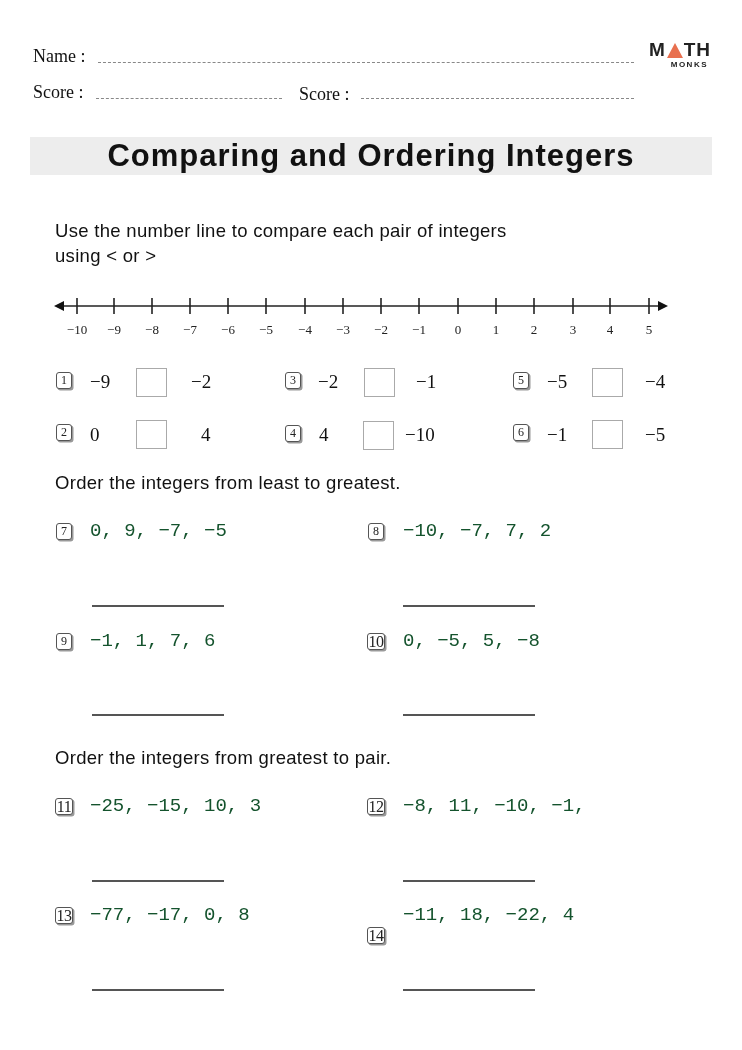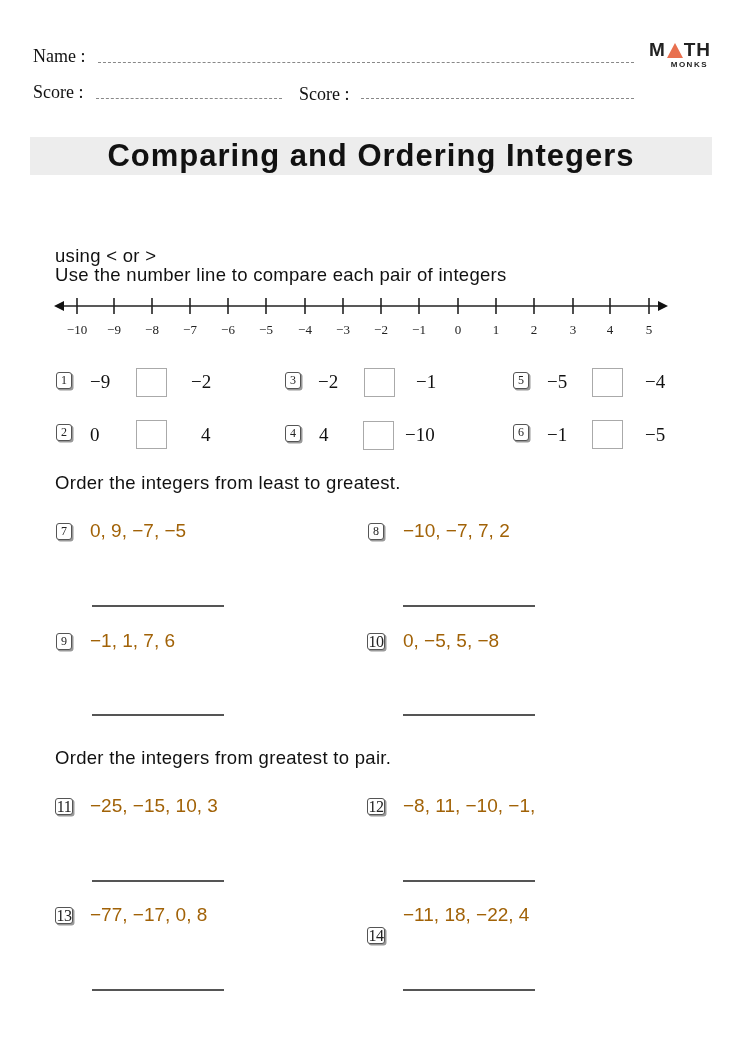--- a/index.html
+++ b/index.html
@@ -12,21 +12,21 @@
   .logo .tri { width:0; height:0; border-left:8px solid transparent; border-right:8px solid transparent; border-bottom:15px solid #e8704f; margin:0 1px 2px; }
   .logo .small { font-size:8px; font-weight:bold; letter-spacing:1.5px; color:#222; text-align:right; padding-right:2px; }
   .title-band { position:absolute; left:30px; top:137px; width:682px; height:38px; background:#ededed; }
   .title { position:absolute; left:0; right:0; top:0; line-height:38px; text-align:center; font-family:"Liberation Sans", sans-serif; font-weight:bold; font-size:31px; letter-spacing:1px; color:#111; }
   .instr { position:absolute; font-family:"Liberation Sans", sans-serif; font-size:18.5px; color:#111; line-height:25px; letter-spacing:0.3px; }
   .nl-label { position:absolute; font-family:"Liberation Serif", serif; font-size:13px; transform:translateX(-50%); top:322px; color:#222; }
   .qnum { position:absolute; width:14px; height:15px; border:1px solid #555; border-radius:3px; box-shadow:1.5px 1.5px 0 #999; font-family:"Liberation Serif", serif; font-size:12px; line-height:15px; text-align:center; color:#222; background:#fff; }
   .qnum.wide { width:16px; font-size:16px; letter-spacing:-0.5px; }
   .val { position:absolute; font-family:"Liberation Serif", serif; font-size:19px; color:#111; }
   .cmpbox { position:absolute; width:29px; height:27px; border:1px solid #aaa; background:#fff; }
-  .seq { position:absolute; font-family:Liberation Sans, sans-serif; font-size:19px; color:#a16207; }
+  .seq { position:absolute; font-family:Liberation Mono, monospace; font-size:19px; color:#14532d; }
   .ansline { position:absolute; width:132px; height:0; border-bottom:2px solid #555; }
 </style>
 </head>
 <body>
 
 <div class="abs hdr-label" style="left:33px;top:46px;text-align:right;">Name :</div>
 <div class="dash" style="left:98px;top:62px;width:536px;"></div>
 <div class="abs hdr-label" style="left:33px;top:82px;">Score :</div>
 <div class="dash" style="left:96px;top:98px;width:186px;"></div>
 <div class="abs hdr-label" style="left:299px;top:84px;">Score :</div>
@@ -38,21 +38,21 @@
     <span class="tri"></span>
     <span>TH</span>
   </div>
   <div class="small">MONKS</div>
 </div>
 
 <div class="title-band">
   <div class="title">Comparing and Ordering Integers</div>
 </div>
 
-<div class="instr" style="left:55px;top:218px;margin-top:44px;">Use the number line to compare each pair of integers</div>
+<div class="instr" style="left:55px;top:218px;">Use the number line to compare each pair of integers</div>
 <div class="instr" style="left:55px;top:243px;text-align:right;">using &lt; or &gt;</div>
 
 <svg class="abs" style="left:50px;top:292px;" width="630" height="28">
   <line x1="10" y1="14" x2="612" y2="14" stroke="#222" stroke-width="1.6"></line>
   <polygon points="4,14 14,9 14,19" fill="#111"></polygon>
   <polygon points="618,14 608,9 608,19" fill="#111"></polygon>
   <g stroke="#222" stroke-width="1.6">
     <line x1="27" y1="6" x2="27" y2="22"></line>
     <line x1="64" y1="6" x2="64" y2="22"></line>
     <line x1="102" y1="6" x2="102" y2="22"></line>

